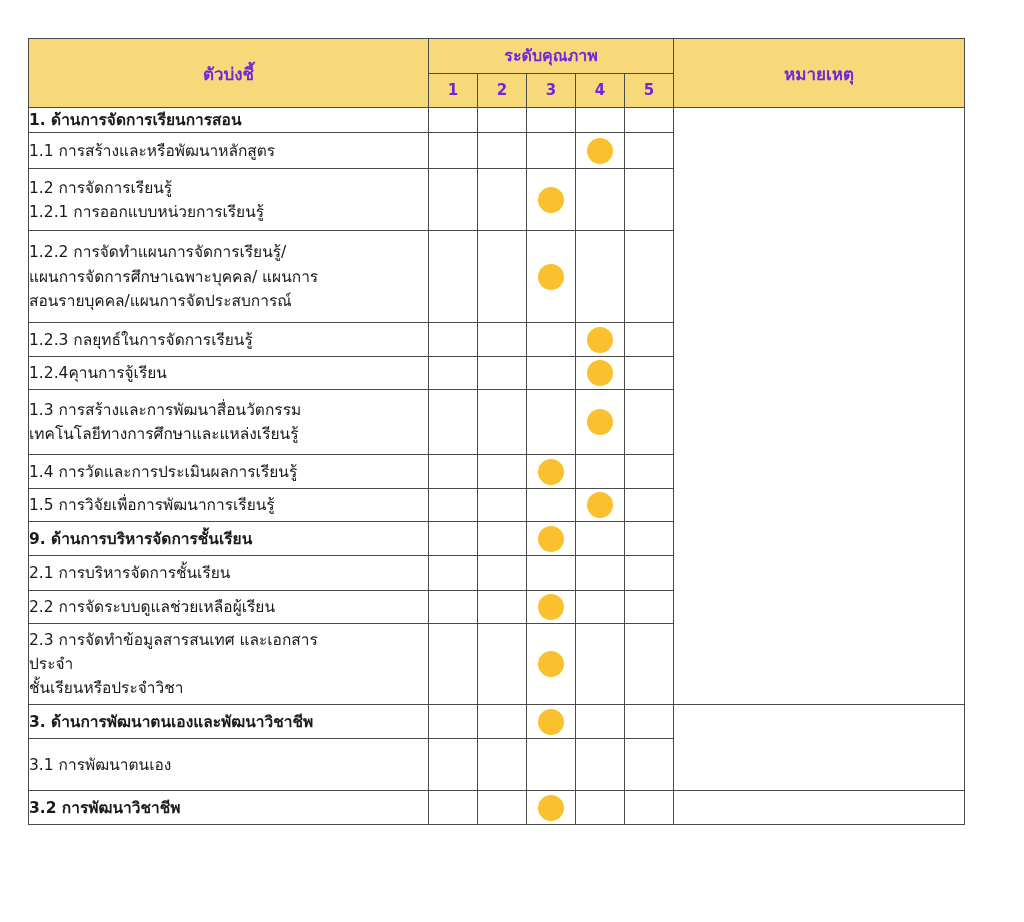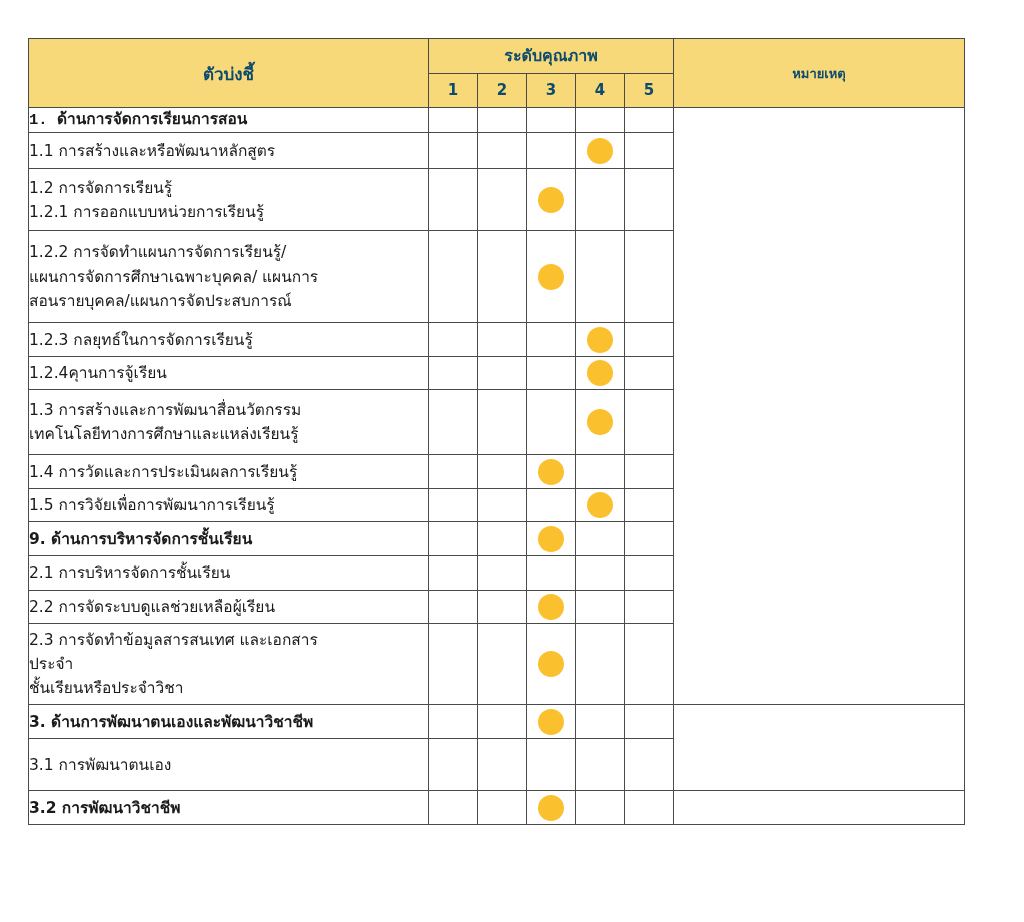--- a/index.html
+++ b/index.html
@@ -28,33 +28,33 @@
   table.assessment td, table.assessment th {
     border: 1.5px solid #4a4a4a;
     padding: 0;
     vertical-align: middle;
   }
   th.hdr-cell {
     background: #F7D979;
     font-weight: bold;
     font-size: 17px;
     text-align: center;
-    color: #0c4a6e;
+    color: #6d28d9;
     padding: 6px 4px;
   }
   th.hdr-indicator {
     height: 68px;
   }
   th.hdr-quality {
     height: 28px;
     font-size: 16px;
   }
   th.hdr-note {
     height: 68px;
-    font-size: 13px;
+    font-size: 17px;
   }
   th.hdr-num {
     height: 28px;
     font-size: 15px;
     font-weight: bold;
   }
   
   col.c-indicator { width: 400px; }
   col.c-level { width: 49px; }
   col.c-note { width: 291px; }
@@ -107,21 +107,21 @@
       </tr>
       <tr>
         <th class="hdr-cell hdr-num">1</th>
         <th class="hdr-cell hdr-num">2</th>
         <th class="hdr-cell hdr-num">3</th>
         <th class="hdr-cell hdr-num">4</th>
         <th class="hdr-cell hdr-num">5</th>
       </tr>
     </thead>
     <tbody id="tbody">
-        <tr style="height: 20px; font-family: Liberation Mono, monospace;">
+        <tr style="height: 20px;">
           <td class="ind ind-wrap bold">1. ด้านการจัดการเรียนการสอน</td>
           <td class="lvl"></td>
           <td class="lvl"></td>
           <td class="lvl"></td>
           <td class="lvl"></td>
           <td class="lvl"></td>
           <td class="note" rowspan="13"></td>
         </tr>
         <tr style="height: 36px;">
           <td class="ind ind-wrap ind-indent-1">1.1 การสร้างและหรือพัฒนาหลักสูตร</td>

